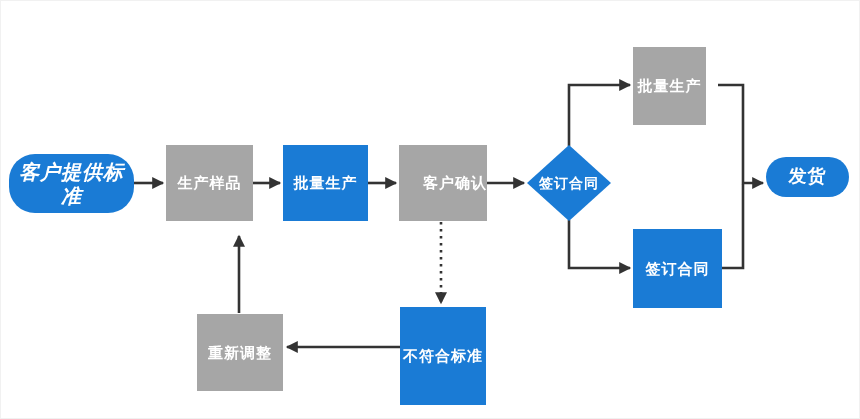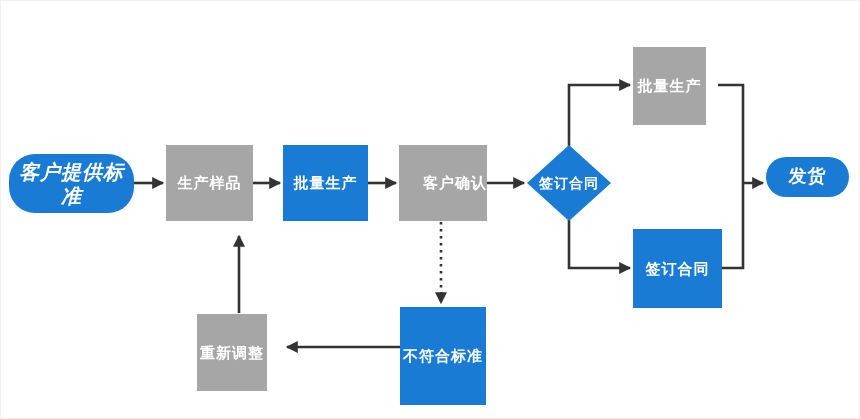--- a/index.html
+++ b/index.html
@@ -32,21 +32,21 @@
   .stadium-start{left:8px;top:153px;width:125px;height:59px;border-radius:26px;font-size:20px;font-style:italic;}
   .box-produce-sample{left:165px;top:144px;width:87px;height:76px;text-align:right;}
   .box-customer-trial{left:282px;top:144px;width:85px;height:76px;}
   .box-customer-confirm{left:398px;top:144px;width:88px;height:76px;justify-content:flex-end;}
   .diamond-customer-order{left:526px;top:144px;width:84px;height:76px;font-size:14px;
     clip-path:polygon(50% 0%,100% 50%,50% 100%,0% 50%);}
   .box-mass-production{left:632px;top:46px;width:73px;height:78px;}
   .box-sign-contract{left:632px;top:228px;width:89px;height:79px;}
   .stadium-ship{left:765px;top:156px;width:83px;height:40px;border-radius:24px;font-size:18px;}
   .box-not-meet-standard{left:399px;top:306px;width:86px;height:98px;}
-  .box-readjust{left:196px;top:313px;width:70px;height:77px;}
+  .box-readjust{left:196px;top:313px;width:86px;height:77px;}
 </style>
 </head>
 <body>
 
 <div class="canvas">
 
   <svg class="edges" viewBox="0 0 860 419" xmlns="http://www.w3.org/2000/svg">
     <defs>
       <marker id="arrowhead" viewBox="0 0 10 10" refX="9" refY="5" markerWidth="14" markerHeight="12" markerUnits="userSpaceOnUse" orient="auto">
         <path d="M0,0 L10,5 L0,10 Z"></path>

